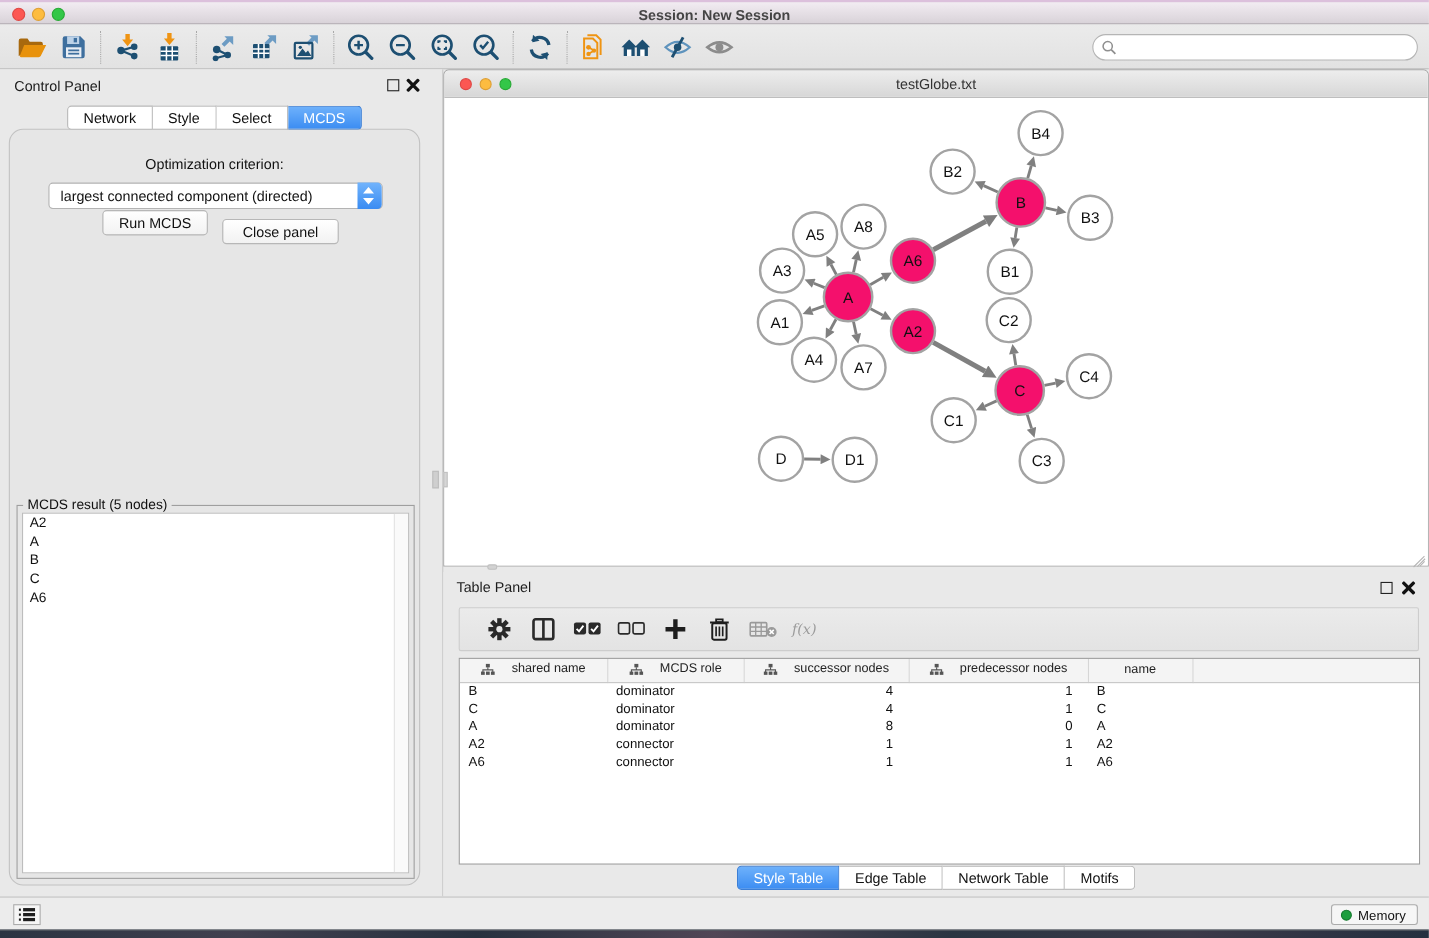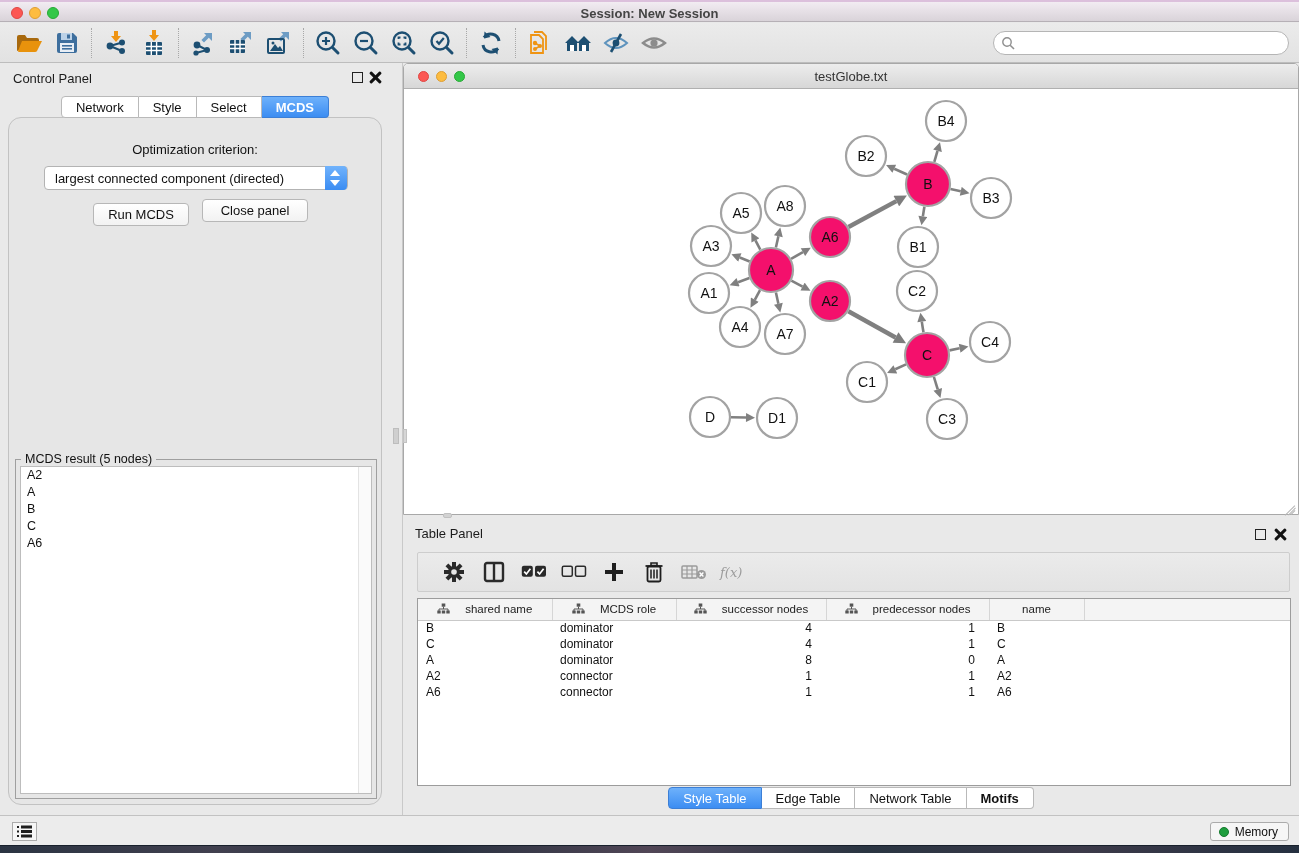--- a/index.html
+++ b/index.html
@@ -35,38 +35,38 @@
   .panel-float { position:absolute; top:9px; width:11px; height:11px; border:1.5px solid #222; }
   .panel-close { position:absolute; top:8px; width:13px; height:13px; }
   .cp-float { right:27px; } .cp-close { right:8px; }
   .xline { position:absolute; left:5px; top:-1px; width:3px; height:15px; background:#111; border-radius:1px; }
   .x1 { transform:rotate(45deg);} .x2 { transform:rotate(-45deg);}
 
   .tabs-row { position:absolute; top:33px; left:0; width:100%; display:flex; justify-content:center; z-index:3; }
   .seg-tab { height:22px; padding:0 14px; line-height:21px; background:#fff; border:1px solid #b9b9b9;
     border-left:none; font-size:13px; color:#111; }
   .seg-tab:first-child { border-left:1px solid #b9b9b9; border-radius:4px 0 0 4px; }
-  .seg-tab:last-child { border-radius:0 4px 4px 0;font-weight:bold; }
+  .seg-tab:last-child { border-radius:0 4px 4px 0; }
   .seg-tab.active { background:linear-gradient(#6eb1fb,#3c8df2); border-color:#3c7fd6; color:#fff; }
 
   .tab-content { position:absolute; left:8px; top:54px; width:374px; height:688px;
     background:#e6e6e6; border:1px solid #c2c2c2; border-radius:13px; }
   .opt-label { position:absolute; top:24px; width:100%; text-align:center; font-size:13px; color:#111; }
   .combo { position:absolute; left:35px; top:48px; width:304px; height:24px; background:#fff;
     border:1px solid #b3b3b3; border-radius:4px; }
   .combo-text { position:absolute; left:10px; top:4px; font-size:13px; color:#111; white-space:nowrap; }
   .combo-step { position:absolute; right:0; top:-1px; width:22px; height:24px; border-radius:0 4px 4px 0;
     background:linear-gradient(#71b3fc,#3a8cf2); }
   .chev { position:absolute; left:5px; width:0; height:0; border-left:5.5px solid transparent; border-right:5.5px solid transparent; }
   .chev-up { top:4px; border-bottom:6px solid #fff; }
   .chev-dn { bottom:4px; border-top:6px solid #fff; }
   .mac-btn { position:absolute; height:23px; background:linear-gradient(#ffffff,#f2f2f2);
     border:1px solid #b7b7b7; border-radius:4px; font-size:13px; color:#111;
     display:flex; align-items:center; justify-content:center; font-family:"Liberation Sans",sans-serif; }
-  .btn-run { left:84px; top:85px; width:96px; }
+  .btn-run { left:84px; top:73px; width:96px; }
   .btn-closep { left:193px; top:81px; width:106px; }
 
   .groupbox { position:absolute; left:6px; top:341px; width:362px; height:340px;
     border:1px solid #9f9f9f; background:#e6e6e6; }
   .group-title { position:absolute; left:5px; top:-8px; background:#e6e6e6; padding:0 4px; font-size:12.5px; color:#111; }
   .result-list { position:absolute; left:4px; top:6px; right:4px; bottom:4px; background:#fff;
     border:1px solid #bdbdbd; overflow:hidden; }
   .result-scroll { position:absolute; right:0; top:0; width:13px; height:100%; background:#fafafa; border-left:1px solid #e3e3e3; }
   .result-item { font-size:12.5px; color:#111; padding:1px 0 1px 6px; line-height:15px; }
 

